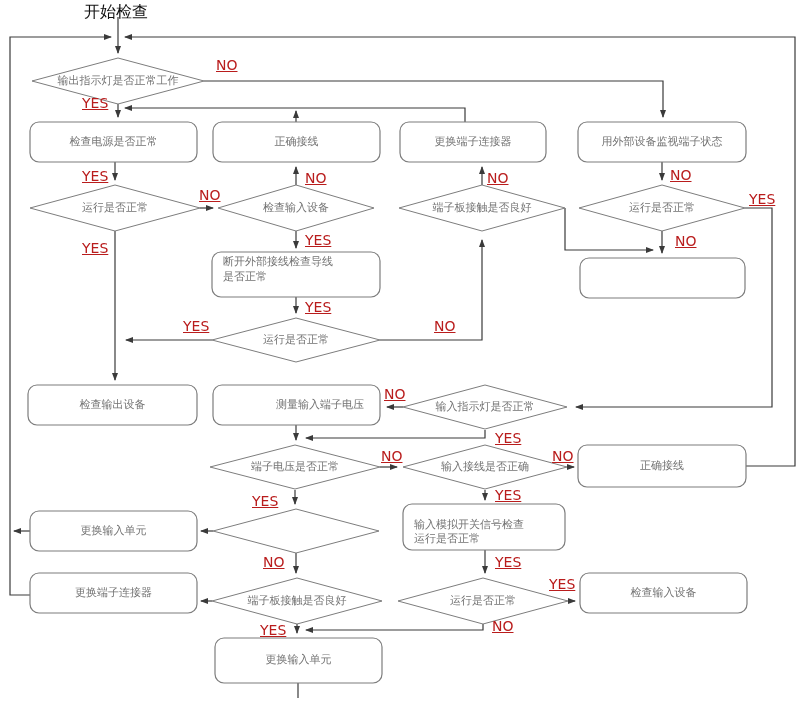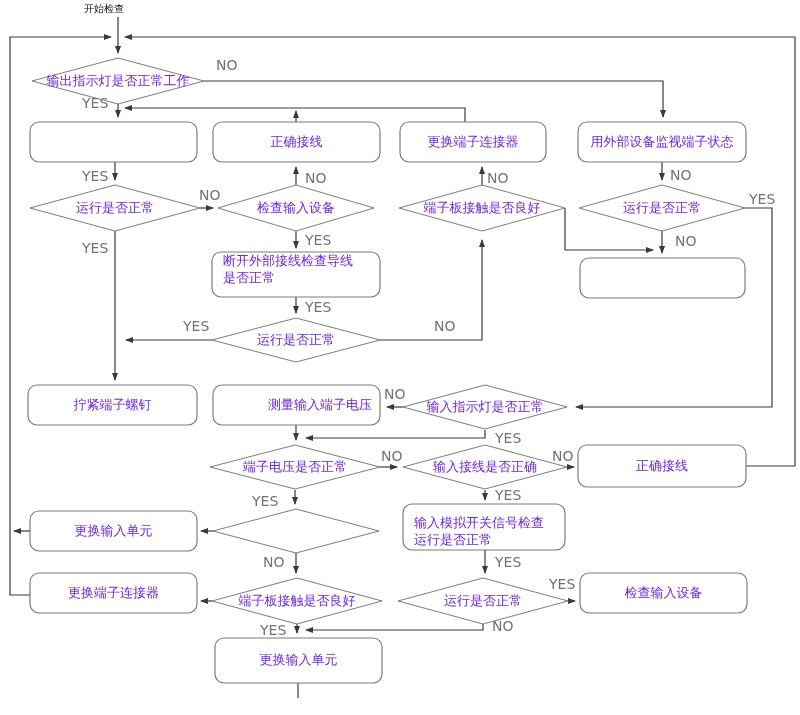--- a/index.html
+++ b/index.html
@@ -4,32 +4,32 @@
 <style>
   html,body { margin:0; padding:0; background:#ffffff; }
   #stage {
     position:relative; width:800px; height:715px; background:#ffffff;
     font-family:"DejaVu Sans","Liberation Sans",sans-serif; color:#1f1f1f;
     overflow:hidden;
   }
   #flow-svg { position:absolute; left:0; top:0; width:800px; height:715px; }
   .node-label {
     position:absolute; display:flex; align-items:center; justify-content:center;
-    text-align:center; font-size:13px; line-height:1.3; color:#6d28d9;
+    text-align:center; font-size:11px; line-height:1.3; color:#737373;
     pointer-events:none; white-space:nowrap;
   }
   .node-label.two-line {
     flex-direction:column; align-items:flex-start; justify-content:center;
     text-align:left; padding-left:11px; white-space:nowrap;
   }
   .edge-label {
-    position:absolute; font-size:14px; color:#737373; line-height:1; pointer-events:none;
+    position:absolute; font-size:14px; color:#b91c1c; line-height:1; pointer-events:none;text-decoration:underline;
   }
   .start-label {
-    position:absolute; left:84px; top:2px; font-size:10px; color:#111;
+    position:absolute; left:84px; top:2px; font-size:16px; color:#111;
   }
 </style>
 </head>
 <body>
 
 <div id="stage">
 
   <svg id="flow-svg" viewBox="0 0 800 715" xmlns="http://www.w3.org/2000/svg">
     <defs>
       <marker id="arr" markerWidth="9" markerHeight="7" refX="7" refY="3" orient="auto" markerUnits="userSpaceOnUse">
@@ -105,33 +105,34 @@
       <polygon points="403,467 485,445 567,467 485,489"></polygon>
       <polygon points="213,531 296,509 379,531 296,553"></polygon>
       <polygon points="212,601 297,578 382,601 297,624"></polygon>
       <polygon points="398,601 483,578 568,601 483,624"></polygon>
     </g>
   </svg>
 
   <div class="start-label">开始检查</div>
 
   <div class="node-label" style="left:32px;top:58px;width:172px;height:46px">输出指示灯是否正常工作</div>
+  <div class="node-label" style="left:30px;top:122px;width:167px;height:40px">检查电源是否正常</div>
   <div class="node-label" style="left:213px;top:122px;width:167px;height:40px">正确接线</div>
   <div class="node-label" style="left:400px;top:122px;width:146px;height:40px">更换端子连接器</div>
   <div class="node-label" style="left:578px;top:122px;width:168px;height:40px">用外部设备监视端子状态</div>
   <div class="node-label" style="left:30px;top:185px;width:170px;height:46px">运行是否正常</div>
   <div class="node-label" style="left:218px;top:185px;width:156px;height:46px">检查输入设备</div>
   <div class="node-label" style="left:399px;top:185px;width:166px;height:46px">端子板接触是否良好</div>
   <div class="node-label" style="left:579px;top:185px;width:166px;height:46px">运行是否正常</div>
   <div class="node-label two-line" style="left:212px;top:252px;width:168px;height:35px">
     <span>断开外部接线检查导线</span>
     <span>是否正常</span>
   </div>
   <div class="node-label" style="left:212px;top:318px;width:168px;height:44px">运行是否正常</div>
-  <div class="node-label" style="left:28px;top:385px;width:169px;height:40px">拧紧端子螺钉</div>
+  <div class="node-label" style="left:28px;top:385px;width:169px;height:40px">检查输出设备</div>
   <div class="node-label" style="left:221px;top:385px;width:198px;height:40px">测量输入端子电压</div>
   <div class="node-label" style="left:210px;top:445px;width:170px;height:44px">端子电压是否正常</div>
   <div class="node-label" style="left:403px;top:385px;width:164px;height:44px">输入指示灯是否正常</div>
   <div class="node-label" style="left:403px;top:445px;width:164px;height:44px">输入接线是否正确</div>
   <div class="node-label" style="left:578px;top:445px;width:168px;height:42px">正确接线</div>
   <div class="node-label" style="left:30px;top:511px;width:167px;height:40px">更换输入单元</div>
   <div class="node-label two-line" style="left:403px;top:504px;width:162px;height:56px">
     <span>输入模拟开关信号检查</span>
     <span>运行是否正常</span>
   </div>

